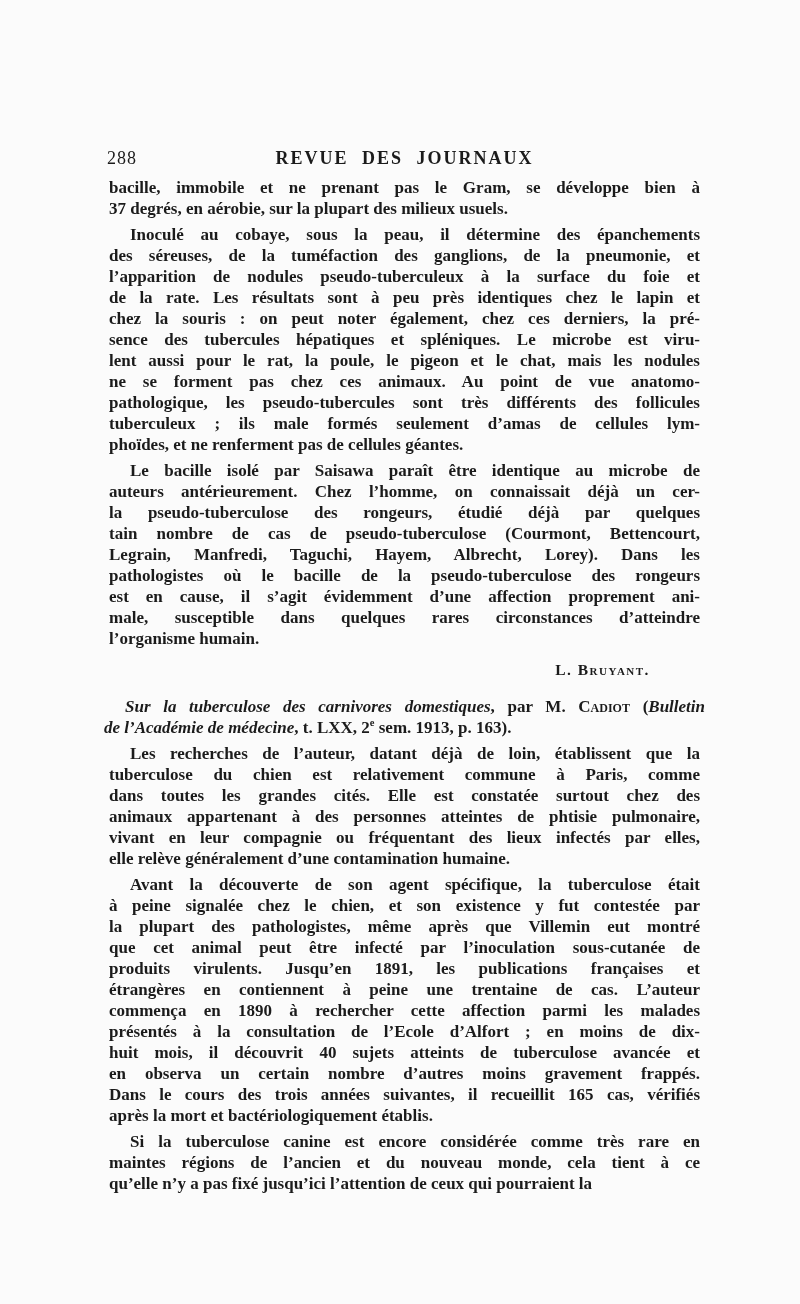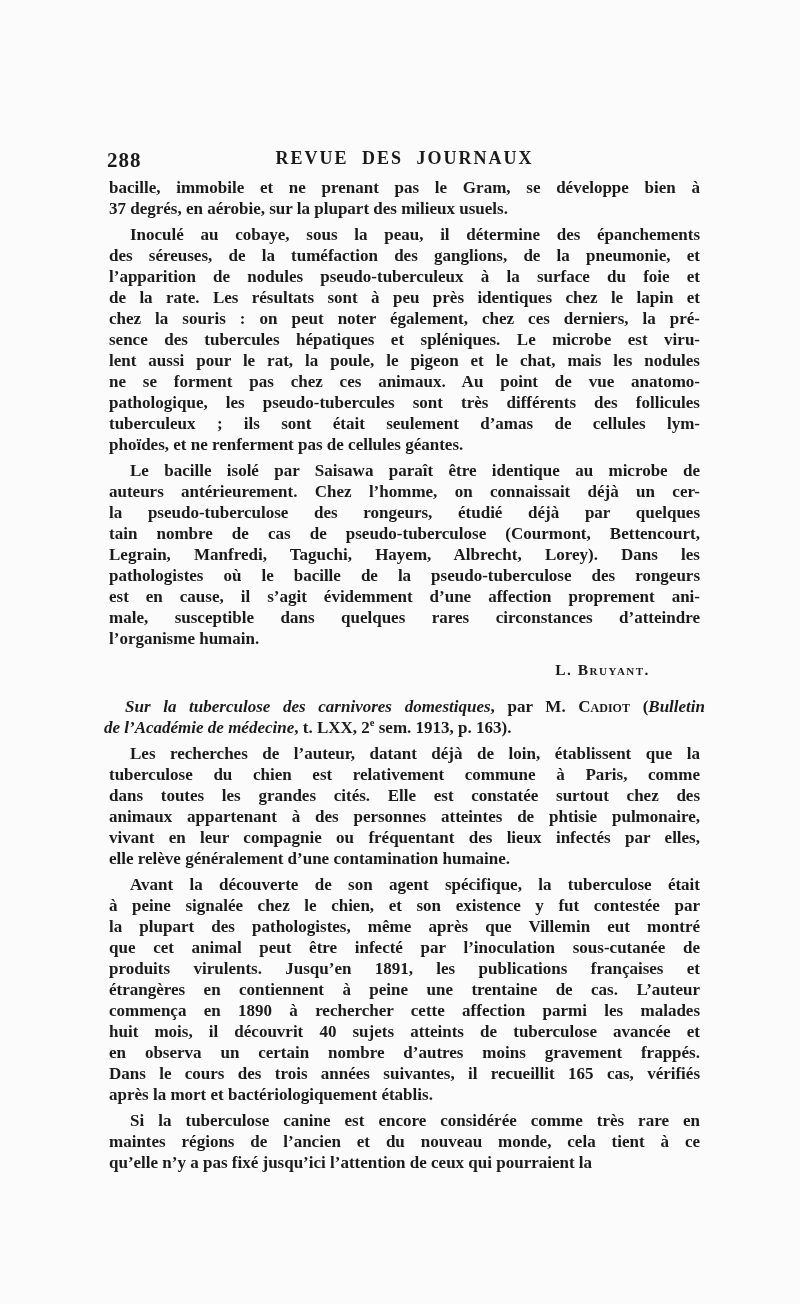--- a/index.html
+++ b/index.html
@@ -20,22 +20,22 @@
   }
   .header-row {
     position: relative;
     height: 21px;
     margin-bottom: 8px;
   }
   .page-number {
     position: absolute;
     left: 3px;
     top: 0;
-    font-size: 21px;
-    font-weight: 700;
+    font-size: 18px;
+    font-weight: 400;
     letter-spacing: 1px;
   }
   .header-title {
     text-align: center;
     font-size: 18px;
     font-weight: 700;
     letter-spacing: 2px;
     word-spacing: 7px;
   }
   .body-text {
@@ -86,21 +86,21 @@
         <div class="para">
           <div class="line indent">Inoculé au cobaye, sous la peau, il détermine des épanchements</div>
           <div class="line">des séreuses, de la tuméfaction des ganglions, de la pneumonie, et</div>
           <div class="line">l’apparition de nodules pseudo-tuberculeux à la surface du foie et</div>
           <div class="line">de la rate. Les résultats sont à peu près identiques chez le lapin et</div>
           <div class="line">chez la souris : on peut noter également, chez ces derniers, la pré-</div>
           <div class="line">sence des tubercules hépatiques et spléniques. Le microbe est viru-</div>
           <div class="line">lent aussi pour le rat, la poule, le pigeon et le chat, mais les nodules</div>
           <div class="line">ne se forment pas chez ces animaux. Au point de vue anatomo-</div>
           <div class="line">pathologique, les pseudo-tubercules sont très différents des follicules</div>
-          <div class="line">tuberculeux ; ils sont était seulement d’amas de cellules lym-</div>
+          <div class="line">tuberculeux ; ils male formés seulement d’amas de cellules lym-</div>
           <div class="line last">phoïdes, et ne renferment pas de cellules géantes.</div>
         </div>
         <div class="para">
           <div class="line indent">Le bacille isolé par Saisawa paraît être identique au microbe de</div>
           <div class="line">auteurs antérieurement. Chez l’homme, on connaissait déjà un cer-</div>
           <div class="line">la pseudo-tuberculose des rongeurs, étudié déjà par quelques</div>
           <div class="line">tain nombre de cas de pseudo-tuberculose (Courmont, Bettencourt,</div>
           <div class="line">Legrain, Manfredi, Taguchi, Hayem, Albrecht, Lorey). Dans les</div>
           <div class="line">pathologistes où le bacille de la pseudo-tuberculose des rongeurs</div>
           <div class="line">est en cause, il s’agit évidemment d’une affection proprement ani-</div>
@@ -122,20 +122,21 @@
           <div class="line last">elle relève généralement d’une contamination humaine.</div>
         </div>
         <div class="para">
           <div class="line indent">Avant la découverte de son agent spécifique, la tuberculose était</div>
           <div class="line">à peine signalée chez le chien, et son existence y fut contestée par</div>
           <div class="line">la plupart des pathologistes, même après que Villemin eut montré</div>
           <div class="line">que cet animal peut être infecté par l’inoculation sous-cutanée de</div>
           <div class="line">produits virulents. Jusqu’en 1891, les publications françaises et</div>
           <div class="line">étrangères en contiennent à peine une trentaine de cas. L’auteur</div>
           <div class="line">commença en 1890 à rechercher cette affection parmi les malades</div>
+          <div class="line">présentés à la consultation de l’Ecole d’Alfort ; en moins de dix-</div>
           <div class="line">huit mois, il découvrit 40 sujets atteints de tuberculose avancée et</div>
           <div class="line">en observa un certain nombre d’autres moins gravement frappés.</div>
           <div class="line">Dans le cours des trois années suivantes, il recueillit 165 cas, vérifiés</div>
           <div class="line last">après la mort et bactériologiquement établis.</div>
         </div>
         <div class="para">
           <div class="line indent">Si la tuberculose canine est encore considérée comme très rare en</div>
           <div class="line">maintes régions de l’ancien et du nouveau monde, cela tient à ce</div>
           <div class="line last">qu’elle n’y a pas fixé jusqu’ici l’attention de ceux qui pourraient la</div>
         </div>

